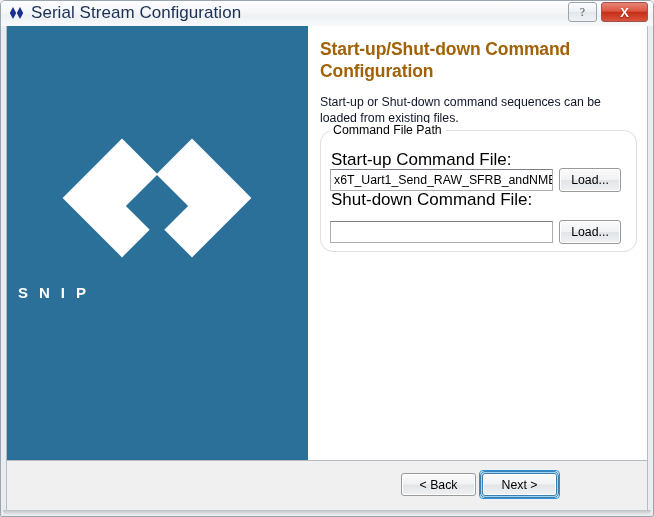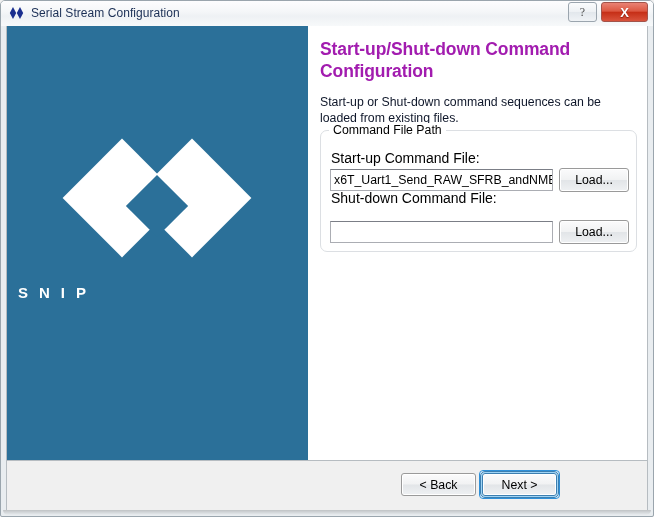--- a/index.html
+++ b/index.html
@@ -48,21 +48,21 @@
     border-radius: 4px 4px 0 0;
   }
   .title-icon {
     position: absolute;
     left: 9px; top: 6px;
     width: 16px; height: 14px;
   }
   .title-text {
     position: absolute;
     left: 31px; top: 4px;
-    font-size: 12px;
+    font-size: 17px;
     color: #1b2f55;
     letter-spacing: 0.05px;
     white-space: nowrap;
     line-height: 18px;
   }
 
   
   .cap-btn {
     position: absolute;
     top: 2px;
@@ -163,21 +163,21 @@
     height: 434px;
     background: #ffffff;
   }
   .page-title {
     position: absolute;
     left: 12px;
     top: 12px;
     width: 312px;
     font-size: 17.5px;
     font-weight: bold;
-    color: #a21caf;
+    color: #a16207;
     line-height: 22px;
     letter-spacing: -0.1px;
   }
   .page-desc {
     position: absolute;
     left: 12px;
     top: 69px;
     width: 316px;
     font-size: 12.3px;
     color: #0f172a;
@@ -186,38 +186,38 @@
 
   
   .groupbox {
     position: absolute;
     left: 12px;
     top: 104px;
     width: 317px;
     height: 122px;
     box-sizing: border-box;
     border: 1px solid #dcdfe3;
-    border-radius: 7px;
+    border-radius: 13px;
   }
   .groupbox-title {
     position: absolute;
     left: 8px;
     top: -8px;
     background: #ffffff;
     padding: 0 4px;
     font-size: 12.3px;
     color: #000000;
     line-height: 14px;
     white-space: nowrap;
   }
 
   .field-label {
     position: absolute;
     left: 10px;
-    font-size: 14px;
+    font-size: 17px;
     color: #000000;
     white-space: nowrap;
   }
   .lbl-startup { top: 19px; }
   .lbl-shutdown { top: 59px; }
 
   .textbox {
     position: absolute;
     left: 9px;
     width: 223px;
@@ -246,21 +246,21 @@
     color: #000000;
     display: flex;
     align-items: center;
     justify-content: center;
     cursor: default;
     box-shadow: inset 0 0 0 1px #ffffff;
   }
   .btn-load {
     position: absolute;
     left: 238px;
-    width: 70px;
+    width: 62px;
     height: 24px;
   }
   .btn-load.one { top: 37px; }
   .btn-load.two { top: 89px; }
 
   
   .footer {
     position: absolute;
     left: 0;
     top: 434px;

